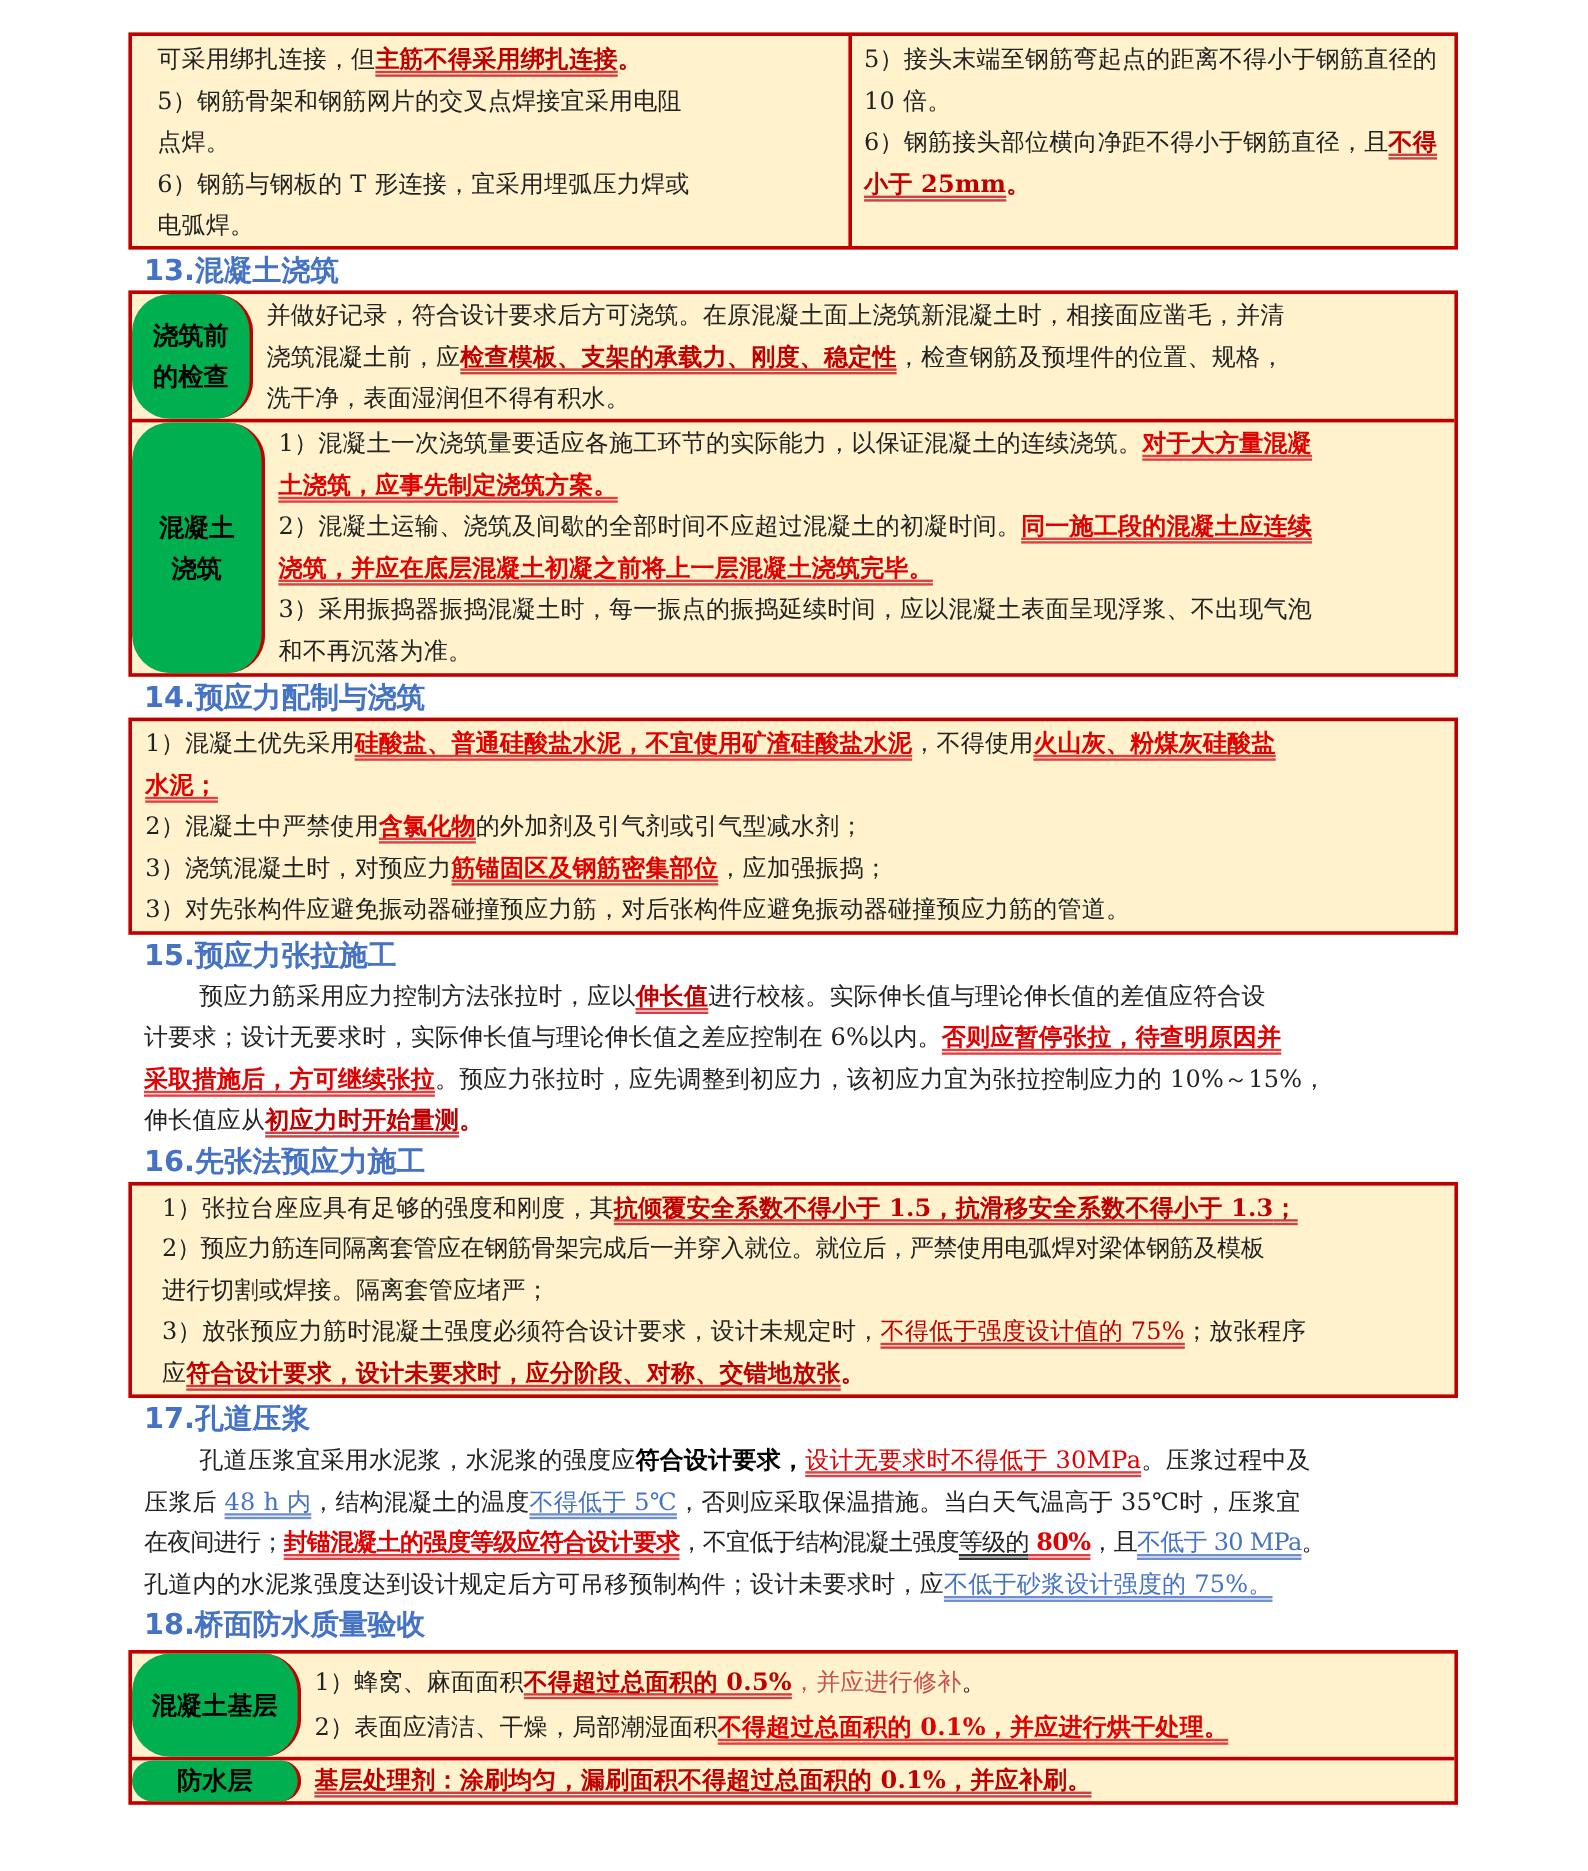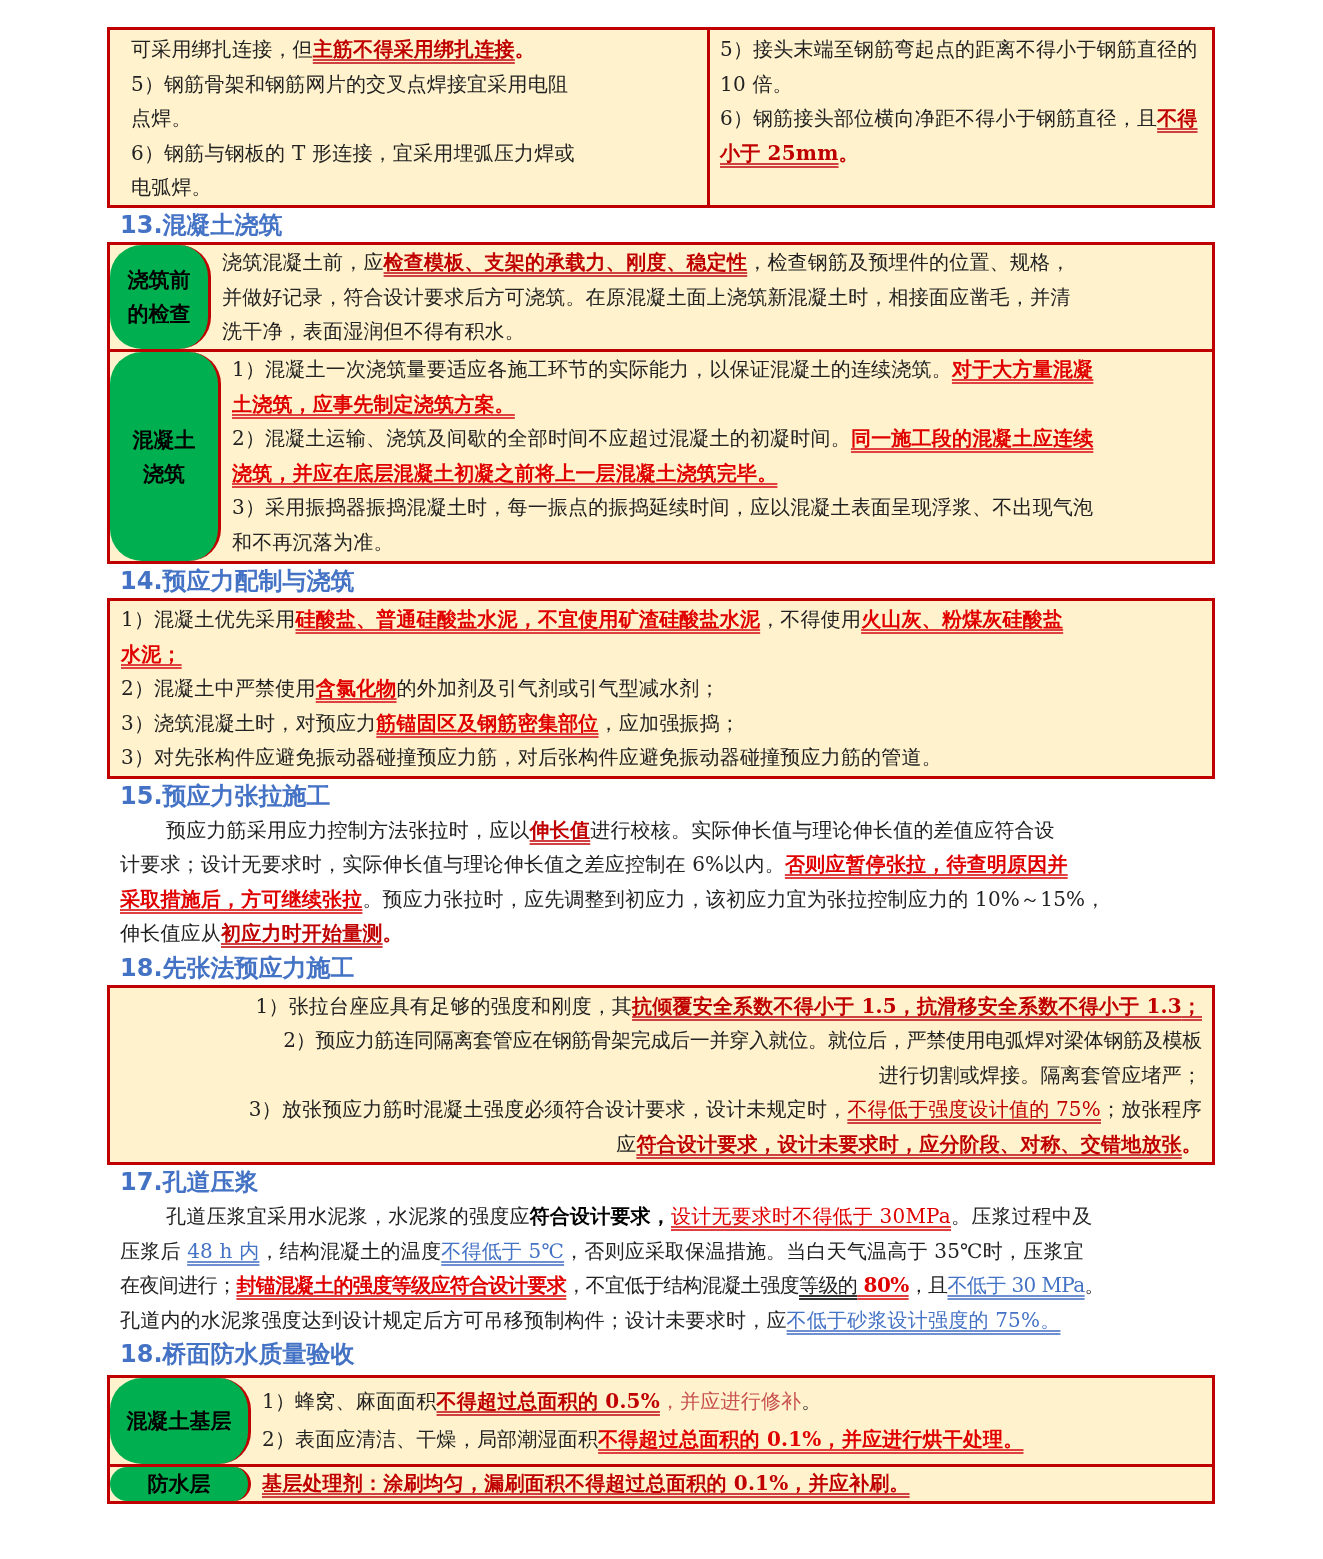--- a/index.html
+++ b/index.html
@@ -42,22 +42,22 @@
   </div>
 
   <div class="heading">13.混凝土浇筑</div>
   <div class="box">
     <div class="row" style="height:104px; border-bottom:3px solid #c00000;">
       <div class="label-cell" style="width:101px; flex-direction:column;">
         <span>浇筑前</span>
         <span>的检查</span>
       </div>
       <div class="content" style="padding-top:0;">
+        <div class="line">并做好记录，符合设计要求后方可浇筑。在原混凝土面上浇筑新混凝土时，相接面应凿毛，并清</div>
         <div class="line"><span>浇筑混凝土前，应</span><span class="hl">检查模板、支架的承载力、刚度、稳定性</span><span>，检查钢筋及预埋件的位置、规格，</span></div>
-        <div class="line">并做好记录，符合设计要求后方可浇筑。在原混凝土面上浇筑新混凝土时，相接面应凿毛，并清</div>
         <div class="line">洗干净，表面湿润但不得有积水。</div>
       </div>
     </div>
     <div class="row" style="height:209px;">
       <div class="label-cell" style="width:111px; flex-direction:column;">
         <span>混凝土</span>
         <span>浇筑</span>
       </div>
       <div class="content">
         <div class="line"><span>1）混凝土一次浇筑量要适应各施工环节的实际能力，以保证混凝土的连续浇筑。</span><span class="hl-red">对于大方量混凝</span></div>
@@ -80,22 +80,22 @@
   </div>
 
   <div class="heading">15.预应力张拉施工</div>
   <div style="padding-left:13px;">
     <div class="line" style="padding-left:46px;"><span>预应力筋采用应力控制方法张拉时，应以</span><span class="hl">伸长值</span><span>进行校核。实际伸长值与理论伸长值的差值应符合设</span></div>
     <div class="line"><span>计要求；设计无要求时，实际伸长值与理论伸长值之差应控制在 6%以内。</span><span class="hl-red">否则应暂停张拉，待查明原因并</span></div>
     <div class="line"><span class="hl-red">采取措施后，方可继续张拉</span><span>。预应力张拉时，应先调整到初应力，该初应力宜为张拉控制应力的 10%～15%，</span></div>
     <div class="line"><span>伸长值应从</span><span class="hl">初应力时开始量测</span><span class="hl" style="text-decoration:none">。</span></div>
   </div>
 
-  <div class="heading">18.先张法预应力施工</div>
-  <div class="box" style="padding:1px 10px 1px 25px;text-align:right;">
+  <div class="heading">16.先张法预应力施工</div>
+  <div class="box" style="padding:1px 10px 1px 25px;">
     <div class="line"><span>1）张拉台座应具有足够的强度和刚度，其</span><span class="hl">抗倾覆安全系数不得小于 1.5，抗滑移安全系数不得小于 1.3</span><span class="hl">；</span></div>
     <div class="line" style="letter-spacing:-0.3px;">2）预应力筋连同隔离套管应在钢筋骨架完成后一并穿入就位。就位后，严禁使用电弧焊对梁体钢筋及模板</div>
     <div class="line">进行切割或焊接。隔离套管应堵严；</div>
     <div class="line"><span>3）放张预应力筋时混凝土强度必须符合设计要求，设计未规定时，</span><span class="hl-thin">不得低于强度设计值的 75%</span><span>；放张程序</span></div>
     <div class="line"><span>应</span><span class="hl">符合设计要求，设计未要求时，应分阶段、对称、交错地放张</span><span class="hl" style="text-decoration:none">。</span></div>
   </div>
 
   <div class="heading">17.孔道压浆</div>
   <div style="padding-left:13px;">
     <div class="line" style="padding-left:46px;"><span>孔道压浆宜采用水泥浆，水泥浆的强度应</span><span class="bold">符合设计要求</span><span class="bold">，</span><span class="hl-red" style="font-weight:normal">设计无要求时不得低于 30MPa</span><span>。压浆过程中及</span></div>

